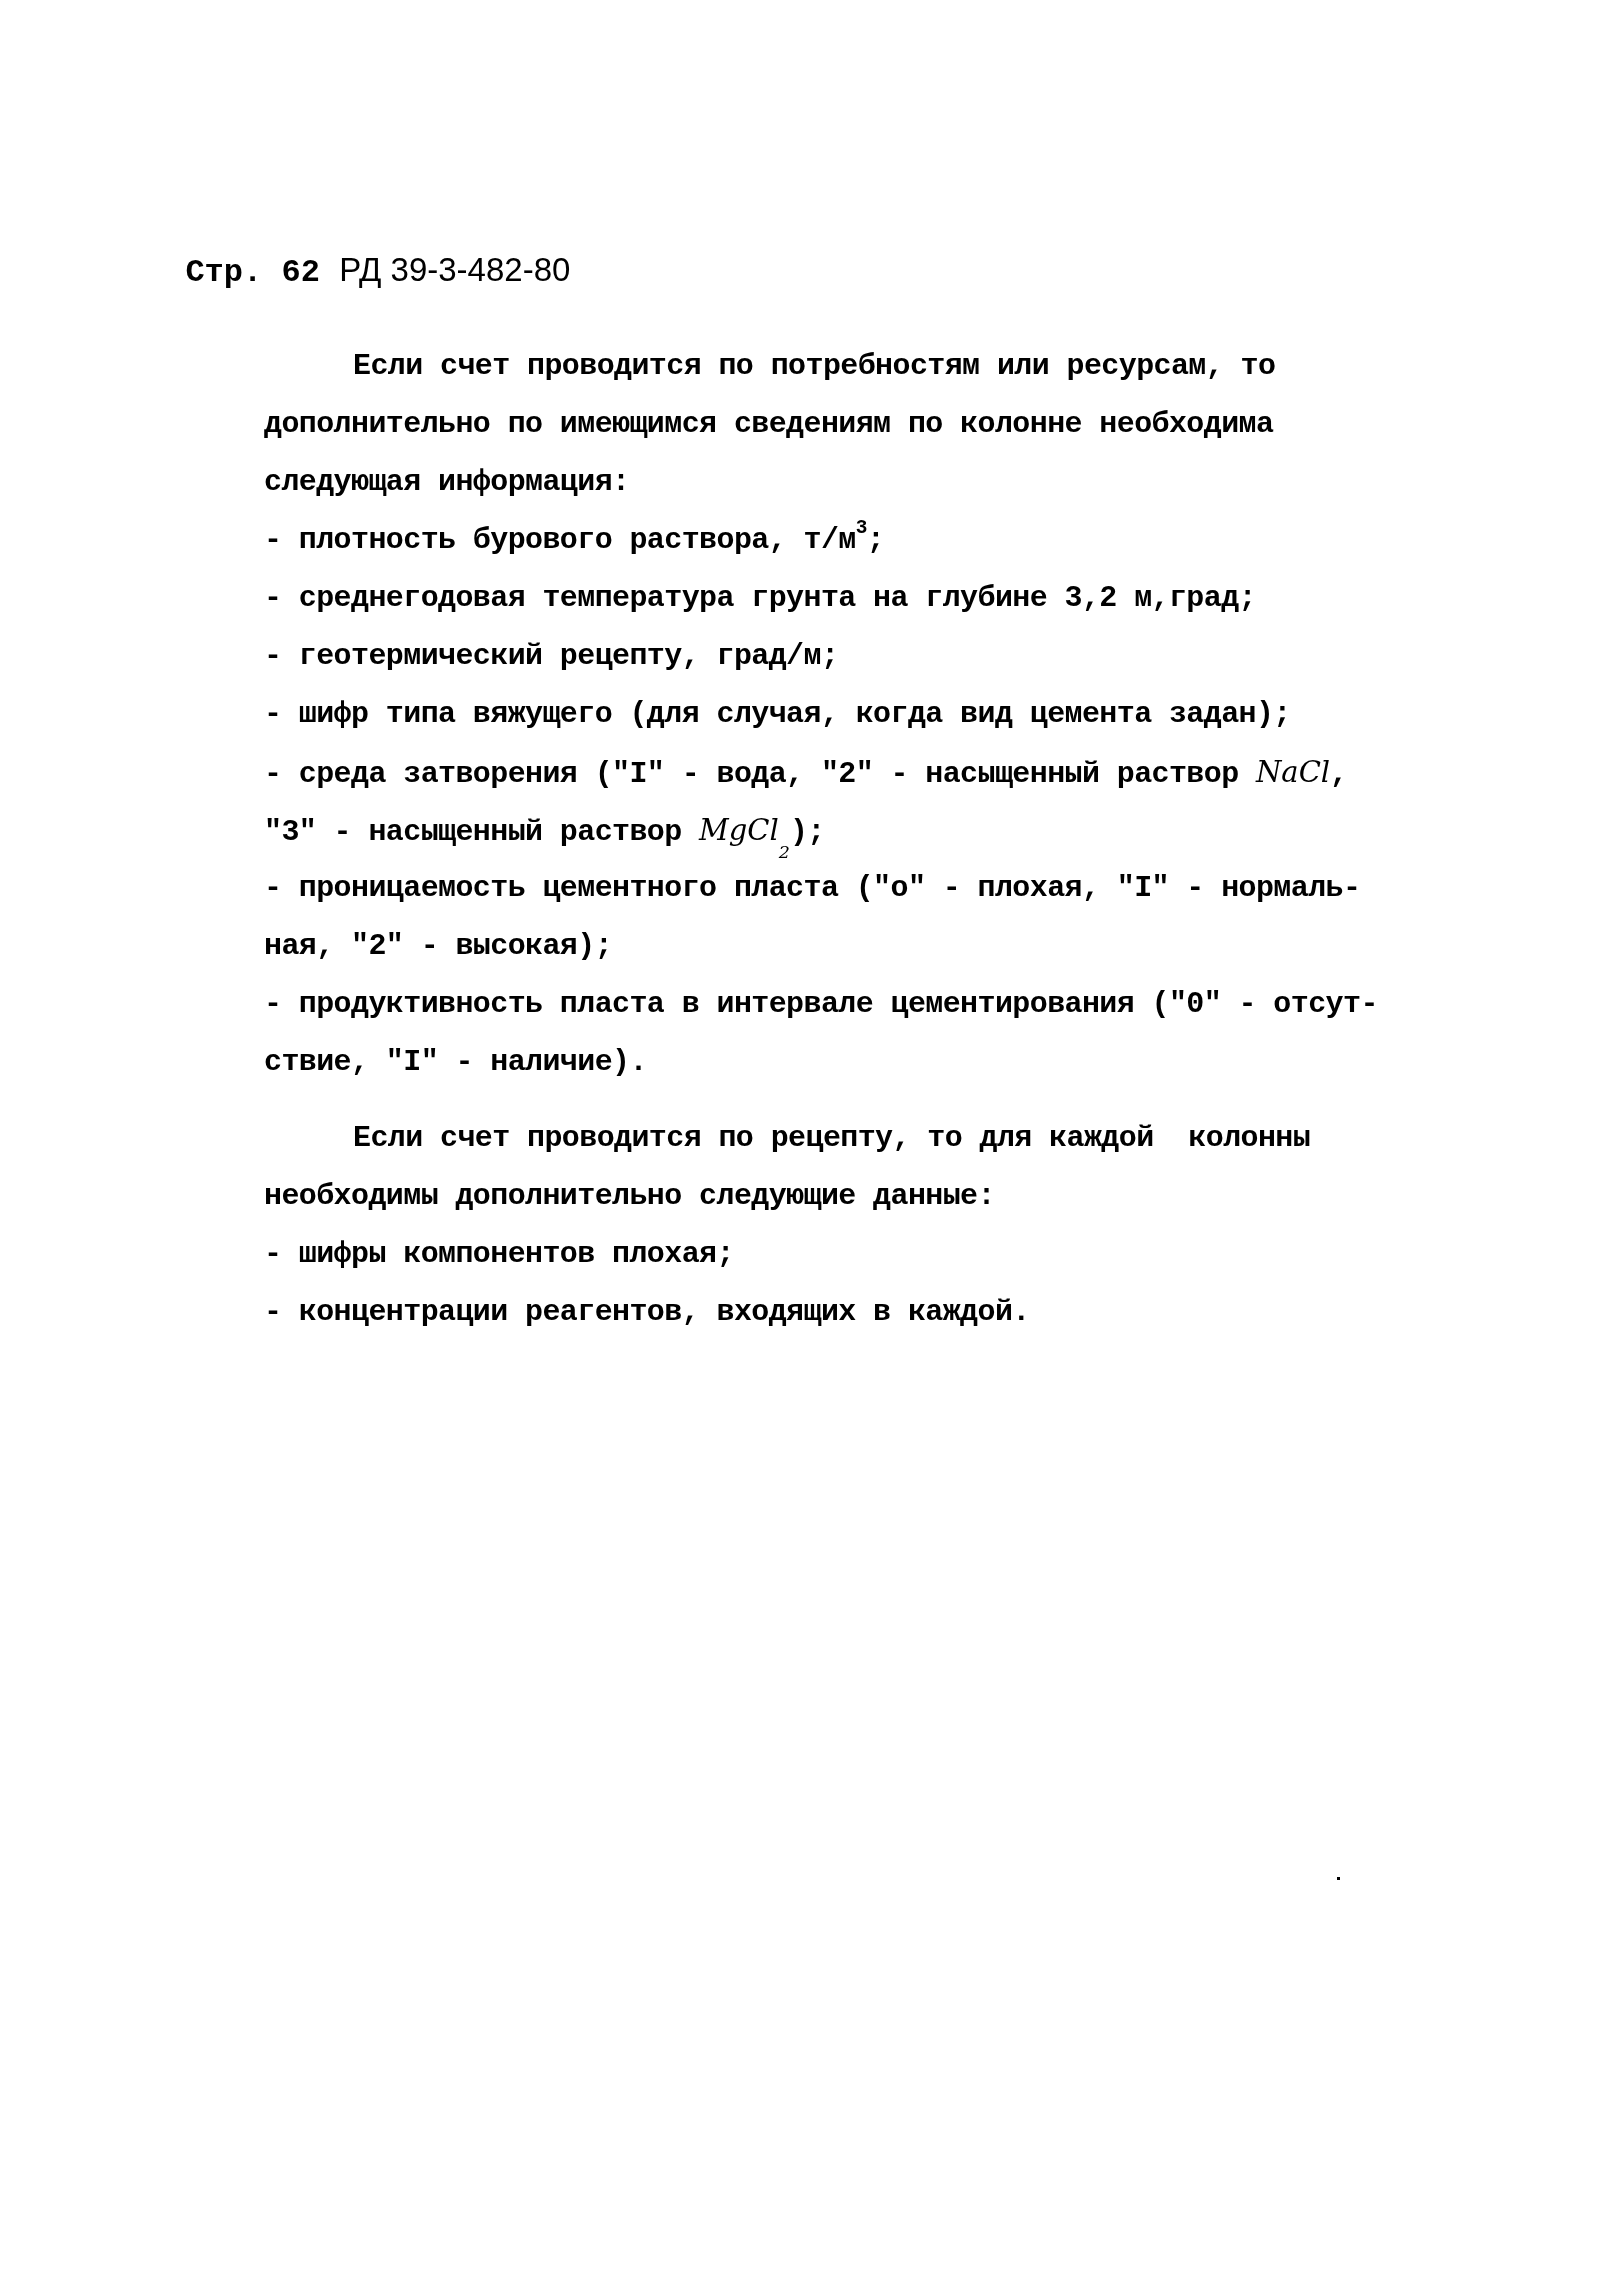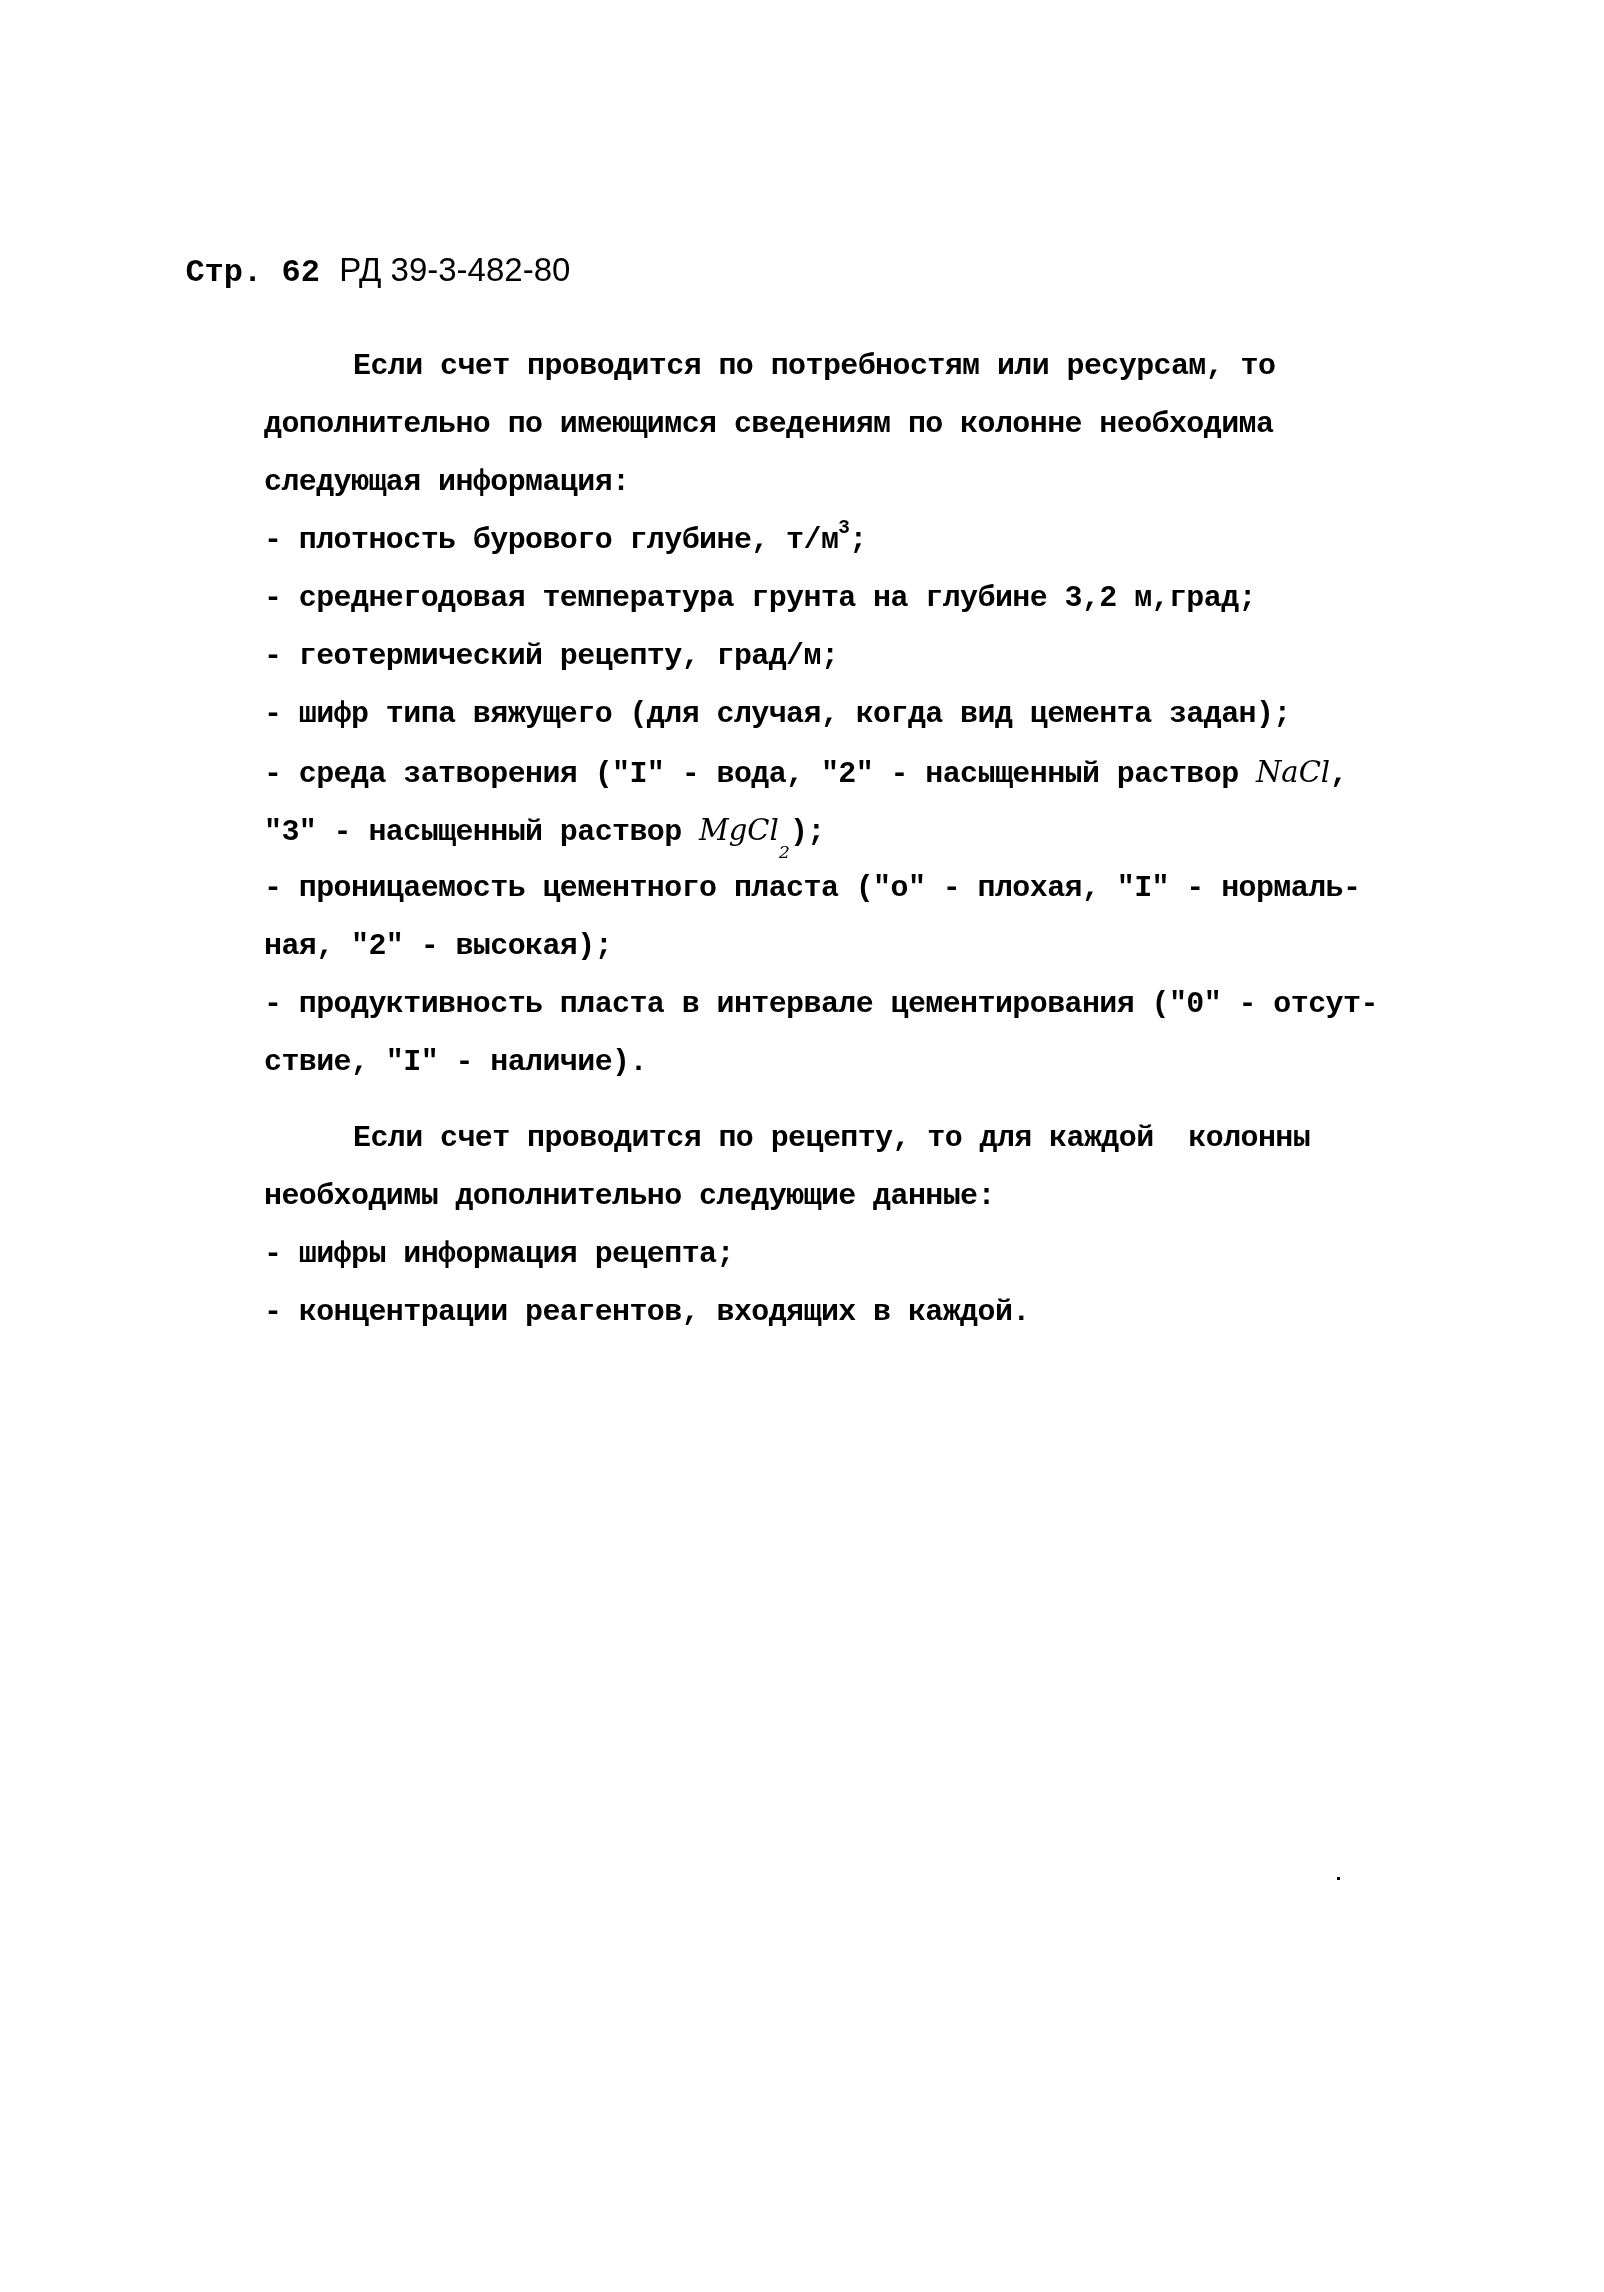--- a/index.html
+++ b/index.html
@@ -86,33 +86,33 @@
 <div class="page-header">
   <span>Стр. 62</span><span class="code">РД 39-3-482-80</span>
 </div>
 
 <div class="body-text">
 
   <div class="line indent">Если счет проводится по потребностям или ресурсам, то</div>
   <div class="line">дополнительно по имеющимся сведениям по колонне необходима</div>
   <div class="line">следующая информация:</div>
 
-  <div class="line"><span>- плотность бурового глубине, т/м</span><sup>3</sup><span>;</span></div>
+  <div class="line"><span>- плотность бурового раствора, т/м</span><sup>3</sup><span>;</span></div>
   <div class="line">- среднегодовая температура грунта на глубине 3,2 м,град;</div>
   <div class="line">- геотермический рецепту, град/м;</div>
   <div class="line">- шифр типа вяжущего (для случая, когда вид цемента задан);</div>
   <div class="line"><span>- среда затворения ("I" - вода, "2" - насыщенный раствор </span><span class="hand">NaCl</span><span>,</span></div>
   <div class="line"><span>"3" - насыщенный раствор </span><span class="hand"><span>MgCl</span><sub class="hsub">2</sub></span><span>);</span></div>
   <div class="line">- проницаемость цементного пласта ("о" - плохая, "I" - нормаль-</div>
   <div class="line">ная, "2" - высокая);</div>
   <div class="line">- продуктивность пласта в интервале цементирования ("0" - отсут-</div>
   <div class="line">ствие, "I" - наличие).</div>
 
   <div class="para-gap"></div>
 
   <div class="line indent">Если счет проводится по рецепту, то для каждой  колонны</div>
   <div class="line">необходимы дополнительно следующие данные:</div>
-  <div class="line">- шифры информация рецепта;</div>
+  <div class="line">- шифры компонентов плохая;</div>
   <div class="line">- концентрации реагентов, входящих в каждой.</div>
 </div>
 
 <div class="speck"></div>
 
 
 </body></html>

